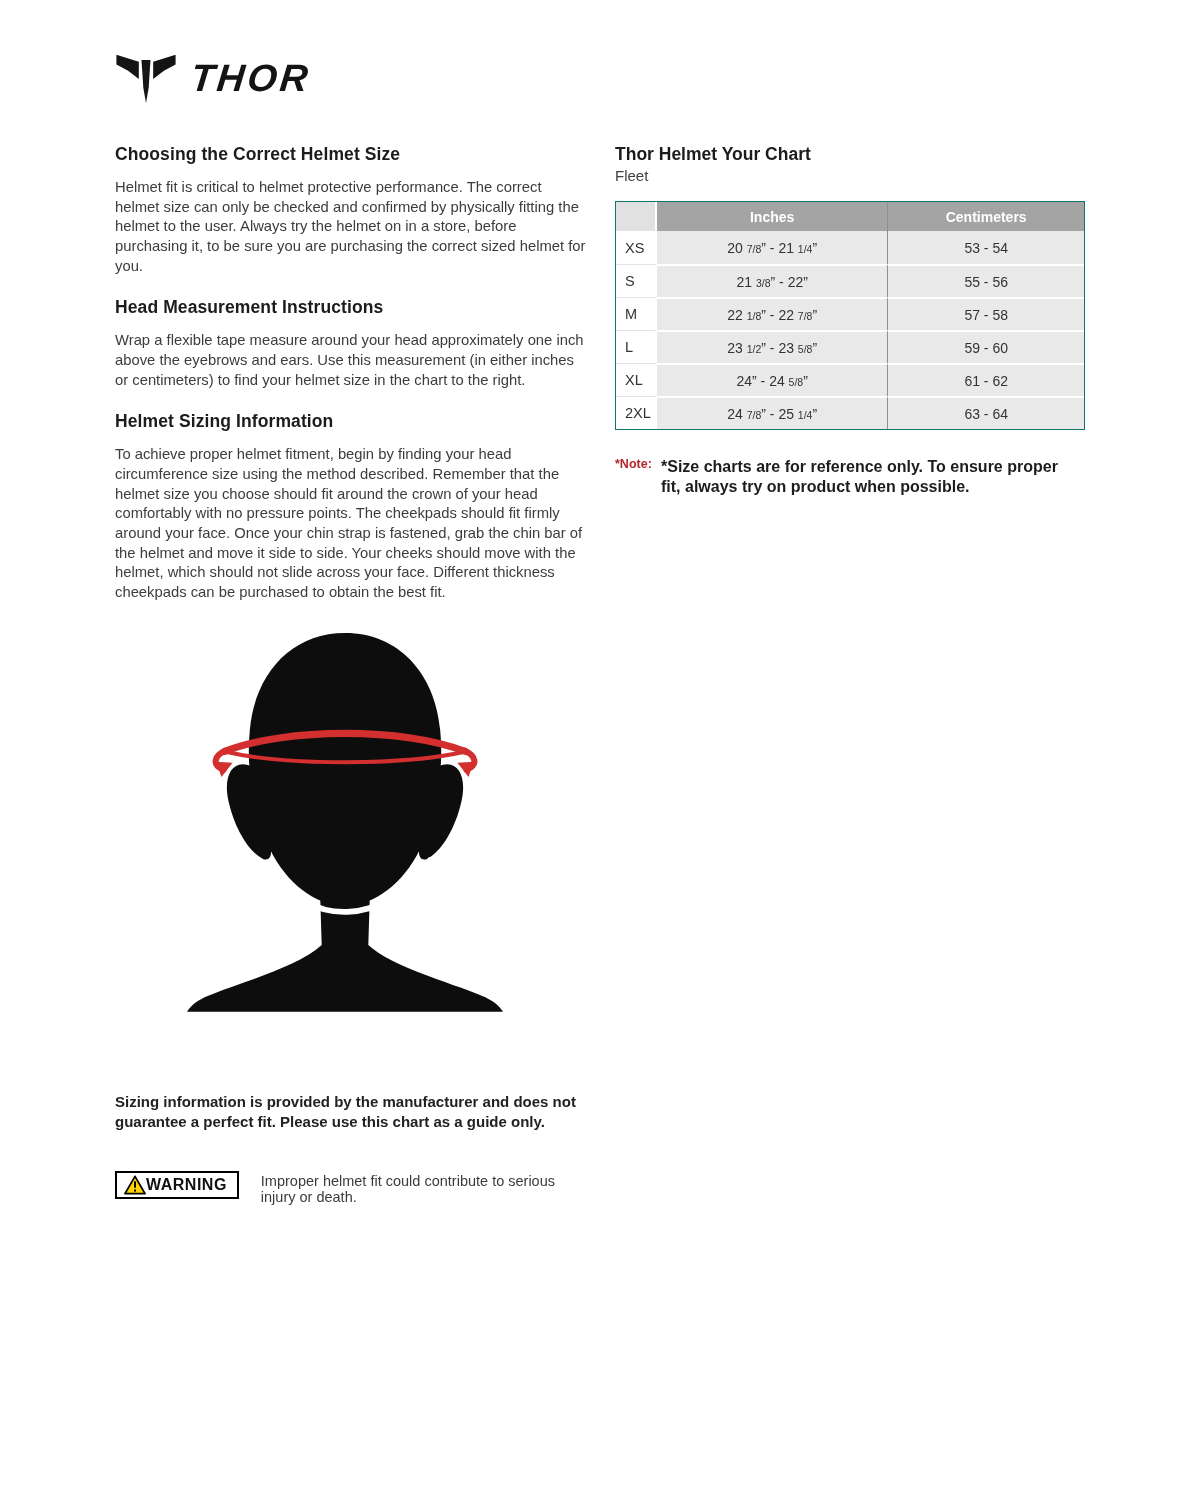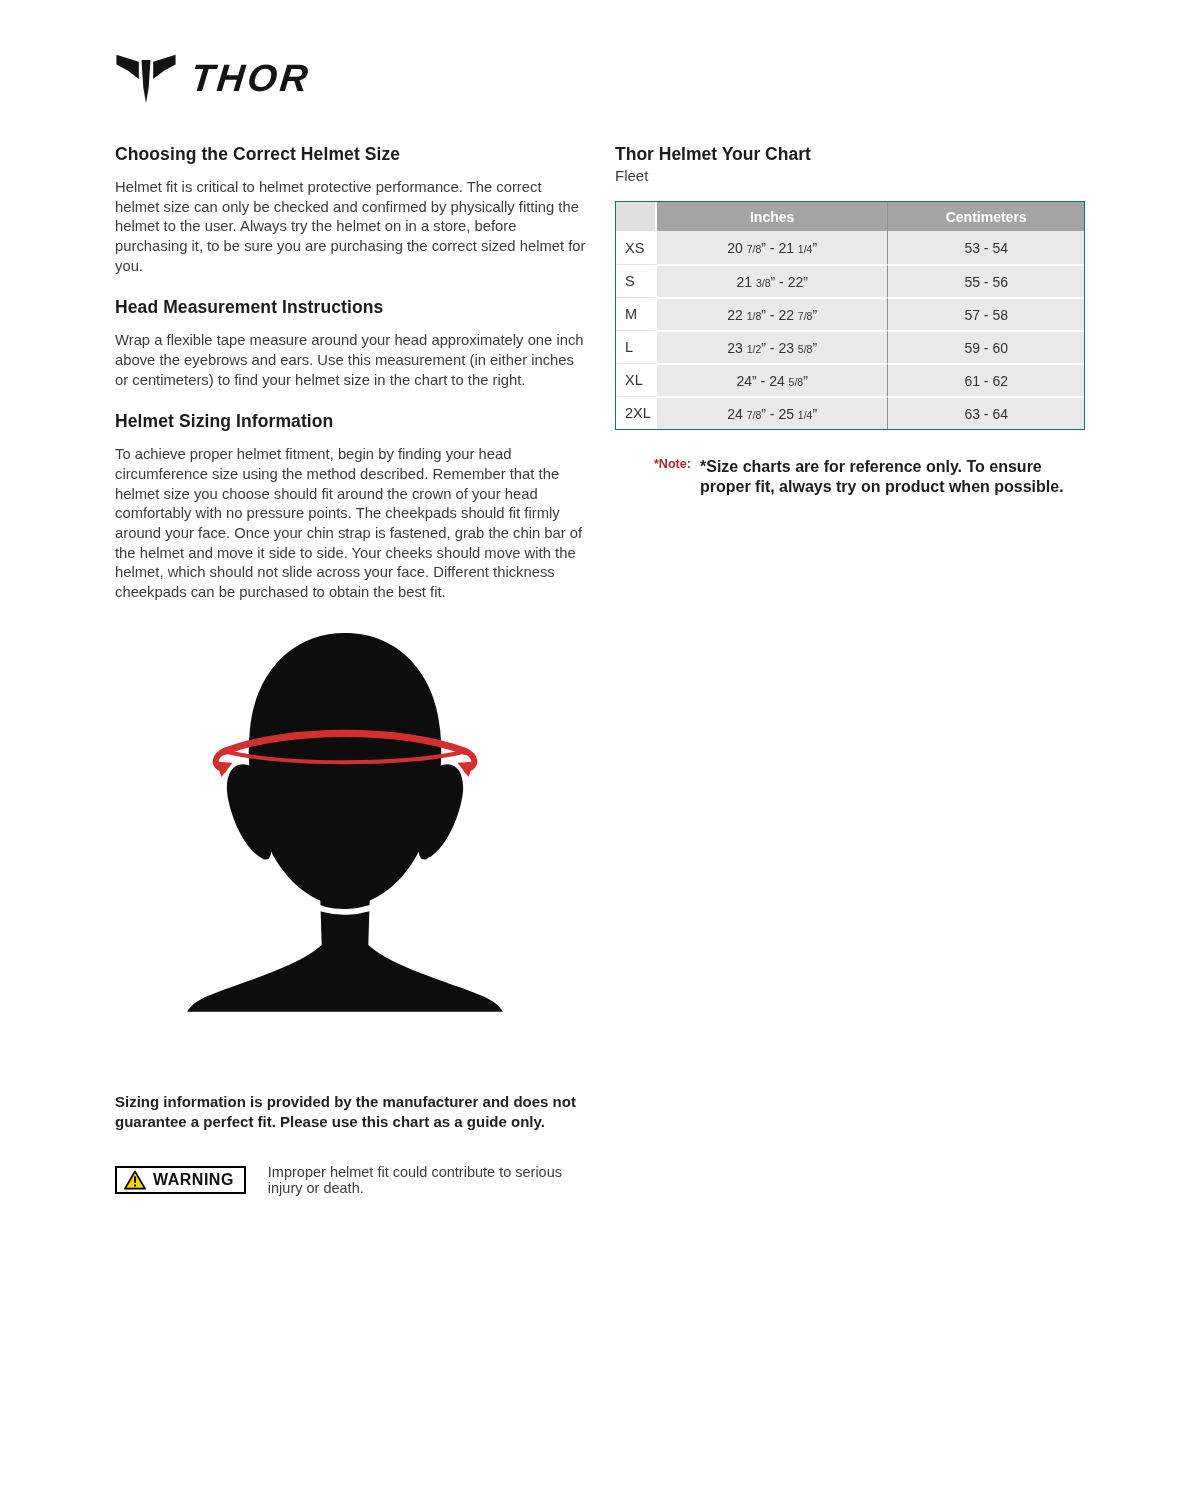--- a/index.html
+++ b/index.html
@@ -38,26 +38,26 @@
   
   .figure-wrap { margin:24px 0 0 62px; width:336px; }
 
   
   .disclaimer {
     margin-top:66px; max-width:470px;
     font-size:15px; font-weight:700; color:#222; line-height:1.35;
   }
   .warning-row { display:flex; align-items:center; gap:22px; margin-top:32px; }
   .warning-box {
-    display:inline-flex; align-items:center; gap:7px;
+    display:inline-flex; align-items:center; 
     border:2px solid #000; background:#fff;
     padding:3px 10px 3px 7px; height:28px;
   }
   .warning-label { font-size:16px; font-weight:800; color:#111; letter-spacing:0.5px; }
-  .warning-text { font-size:14.5px; color:#3c3c3c; }
+  .warning-text { font-size:14.5px; color:#3c3c3c;margin-top:9px; }
 
   
   .chart-title { font-size:17.5px; font-weight:700; color:#1c1c1c; }
   .chart-subtitle { font-size:15px; color:#404040; margin-top:2px; }
 
   table.size-table {
     border-collapse:separate; border-spacing:0;
     margin-top:17px; width:470px;
     border:1px solid #0f766e;
     font-size:14px; color:#333;
@@ -77,21 +77,21 @@
   .size-table tr:first-child td.size-cell { border-top:none; }
   .size-table td.in-cell, .size-table td.cm-cell {
     background:#e9e9e9; text-align:center; border-top:2px solid #ffffff;
   }
   .size-table tr:first-child td.in-cell,
   .size-table tr:first-child td.cm-cell { border-top:none; }
   .size-table td.in-cell { width:232px; border-right:1px solid #8f8f8f; }
   .size-table td.cm-cell { width:196px; }
   .frac { font-size:10.5px; }
 
-  .note-row { display:flex; margin-top:27px;margin-left:39px; }
+  .note-row { display:flex; margin-top:27px; }
   .note-label {
     width:45px; flex:none; font-size:12.5px; font-weight:700; color:#b2252a;
   }
   .note-text {
     max-width:420px; font-size:16px; font-weight:700; color:#1d1d1d;
     line-height:1.28; padding-left:1px;
   }
 </style>
 </head>
 <body>

